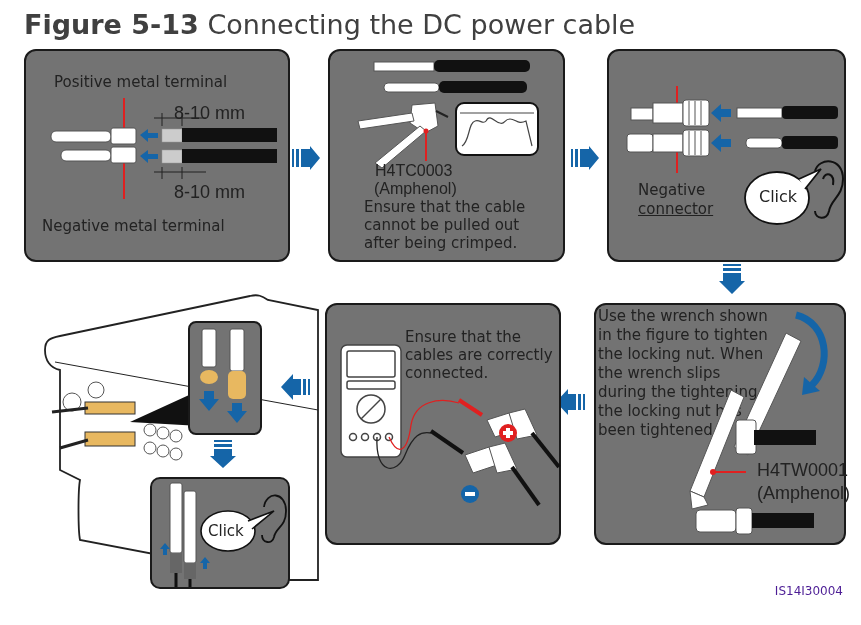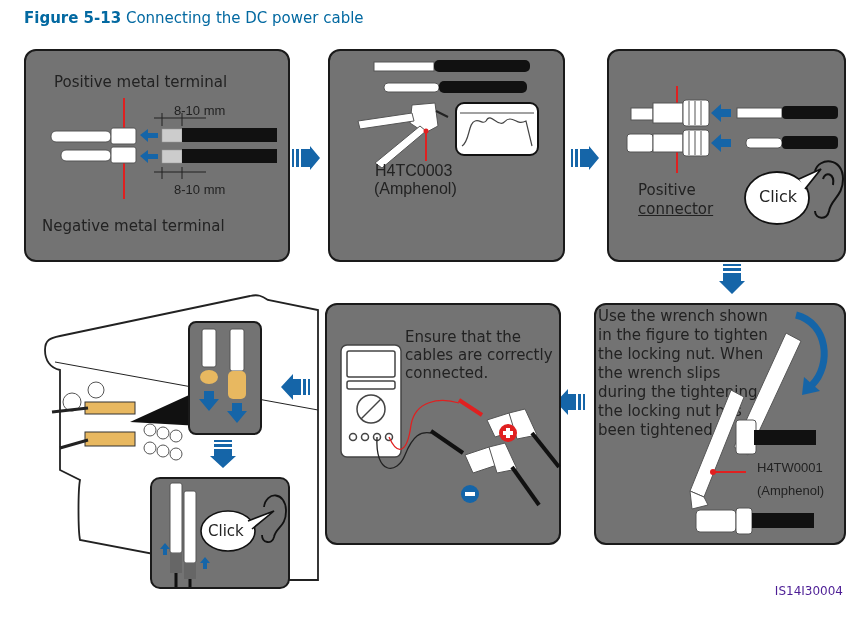--- a/index.html
+++ b/index.html
@@ -1,23 +1,23 @@
 <!DOCTYPE html>
 <html><head>
 <meta charset="utf-8">
 <style>
   html, body { margin: 0; padding: 0; background: #ffffff; }
   body { width: 861px; height: 625px; position: relative; overflow: hidden;
          font-family: "DejaVu Sans", sans-serif; color: #222; }
-  .title { position: absolute; left: 24px; top: 9px; font-size: 15px; color: #0369a1; white-space: nowrap; }
+  .title { position: absolute; left: 24px; top: 9px; font-size: 27px; color: #404040; white-space: nowrap; }
   .title b { font-weight: bold; }
   .panel { position: absolute; border: 2px solid #1a1a1a; border-radius: 12px; background: #737373; }
   .lbl { position: absolute; white-space: nowrap; color: #222; }
   .lbl.s { font-size: 15px; }
-  .lbl.a { font-family: "Liberation Sans", sans-serif; font-size: 13px; }
+  .lbl.a { font-family: "Liberation Sans", sans-serif; font-size: 18px; }
   .lbl.multi { white-space: normal; line-height: 18px; }
   svg { position: absolute; overflow: visible; }
   .footer-id { position: absolute; right: 18px; top: 584px; font-size: 12px; color: #4c1d95; font-family: "DejaVu Sans", sans-serif; }
 </style>
 </head>
 <body>
 
 <div class="title">
   <b>Figure 5-13</b>
   <span>Connecting the DC power cable</span>
@@ -95,30 +95,31 @@
     <line x1="96" y1="80" x2="96" y2="110" stroke="#e02020" stroke-width="2"></line>
     <circle cx="96" cy="80" r="2.5" fill="#e02020"></circle>
     <line x1="106" y1="60" x2="118" y2="66" stroke="#222" stroke-width="2"></line>
     <g>
       <rect x="126" y="52" width="82" height="52" rx="8" fill="#fff" stroke="#111" stroke-width="2"></rect>
       <path d="M130,62 L204,62 M132,95 C140,90 138,72 145,70 C150,68 153,74 156,70 C160,62 165,72 170,72 C175,74 174,68 180,68 C186,68 188,74 196,70 L202,95" fill="none" stroke="#444" stroke-width="1.2"></path>
     </g>
   </svg>
   <div class="lbl a" style="left:45px;top:111px;font-size:16px;">H4TC0003</div>
   <div class="lbl a" style="left:44px;top:129px;font-size:16px;">(Amphenol)</div>
+  <div class="lbl s multi" style="left:34px;top:147px;width:180px;">Ensure that the cable cannot be pulled out after being crimped.</div>
 </div>
 
 <svg width="30" height="24" style="left:571px;top:146px;">
   <rect x="0" y="3" width="2" height="18" fill="#1565a8"></rect>
   <rect x="4" y="3" width="3" height="18" fill="#1565a8"></rect>
   <polygon points="9,3 18,3 18,0 28,12 18,24 18,21 9,21" fill="#1565a8"></polygon>
 </svg>
 
 <div class="panel" style="left:607px;top:49px;width:235px;height:209px;">
-  <div class="lbl s" style="left:29px;top:130px;">Positive</div>
+  <div class="lbl s" style="left:29px;top:130px;">Negative</div>
   <div class="lbl s" style="left:29px;top:149px;text-decoration:underline;">connector</div>
   <svg width="235" height="209" style="left:0;top:0;">
     <line x1="68" y1="35" x2="68" y2="62" stroke="#e02020" stroke-width="2"></line>
     <circle cx="68" cy="62" r="2.5" fill="#e02020"></circle>
     <line x1="68" y1="90" x2="68" y2="122" stroke="#e02020" stroke-width="2"></line>
     <circle cx="68" cy="90" r="2.5" fill="#e02020"></circle>
     <g fill="#fff" stroke="#555">
       <rect x="22" y="57" width="22" height="12"></rect>
       <rect x="44" y="52" width="30" height="20"></rect>
       <rect x="74" y="49" width="26" height="26" rx="3"></rect>

